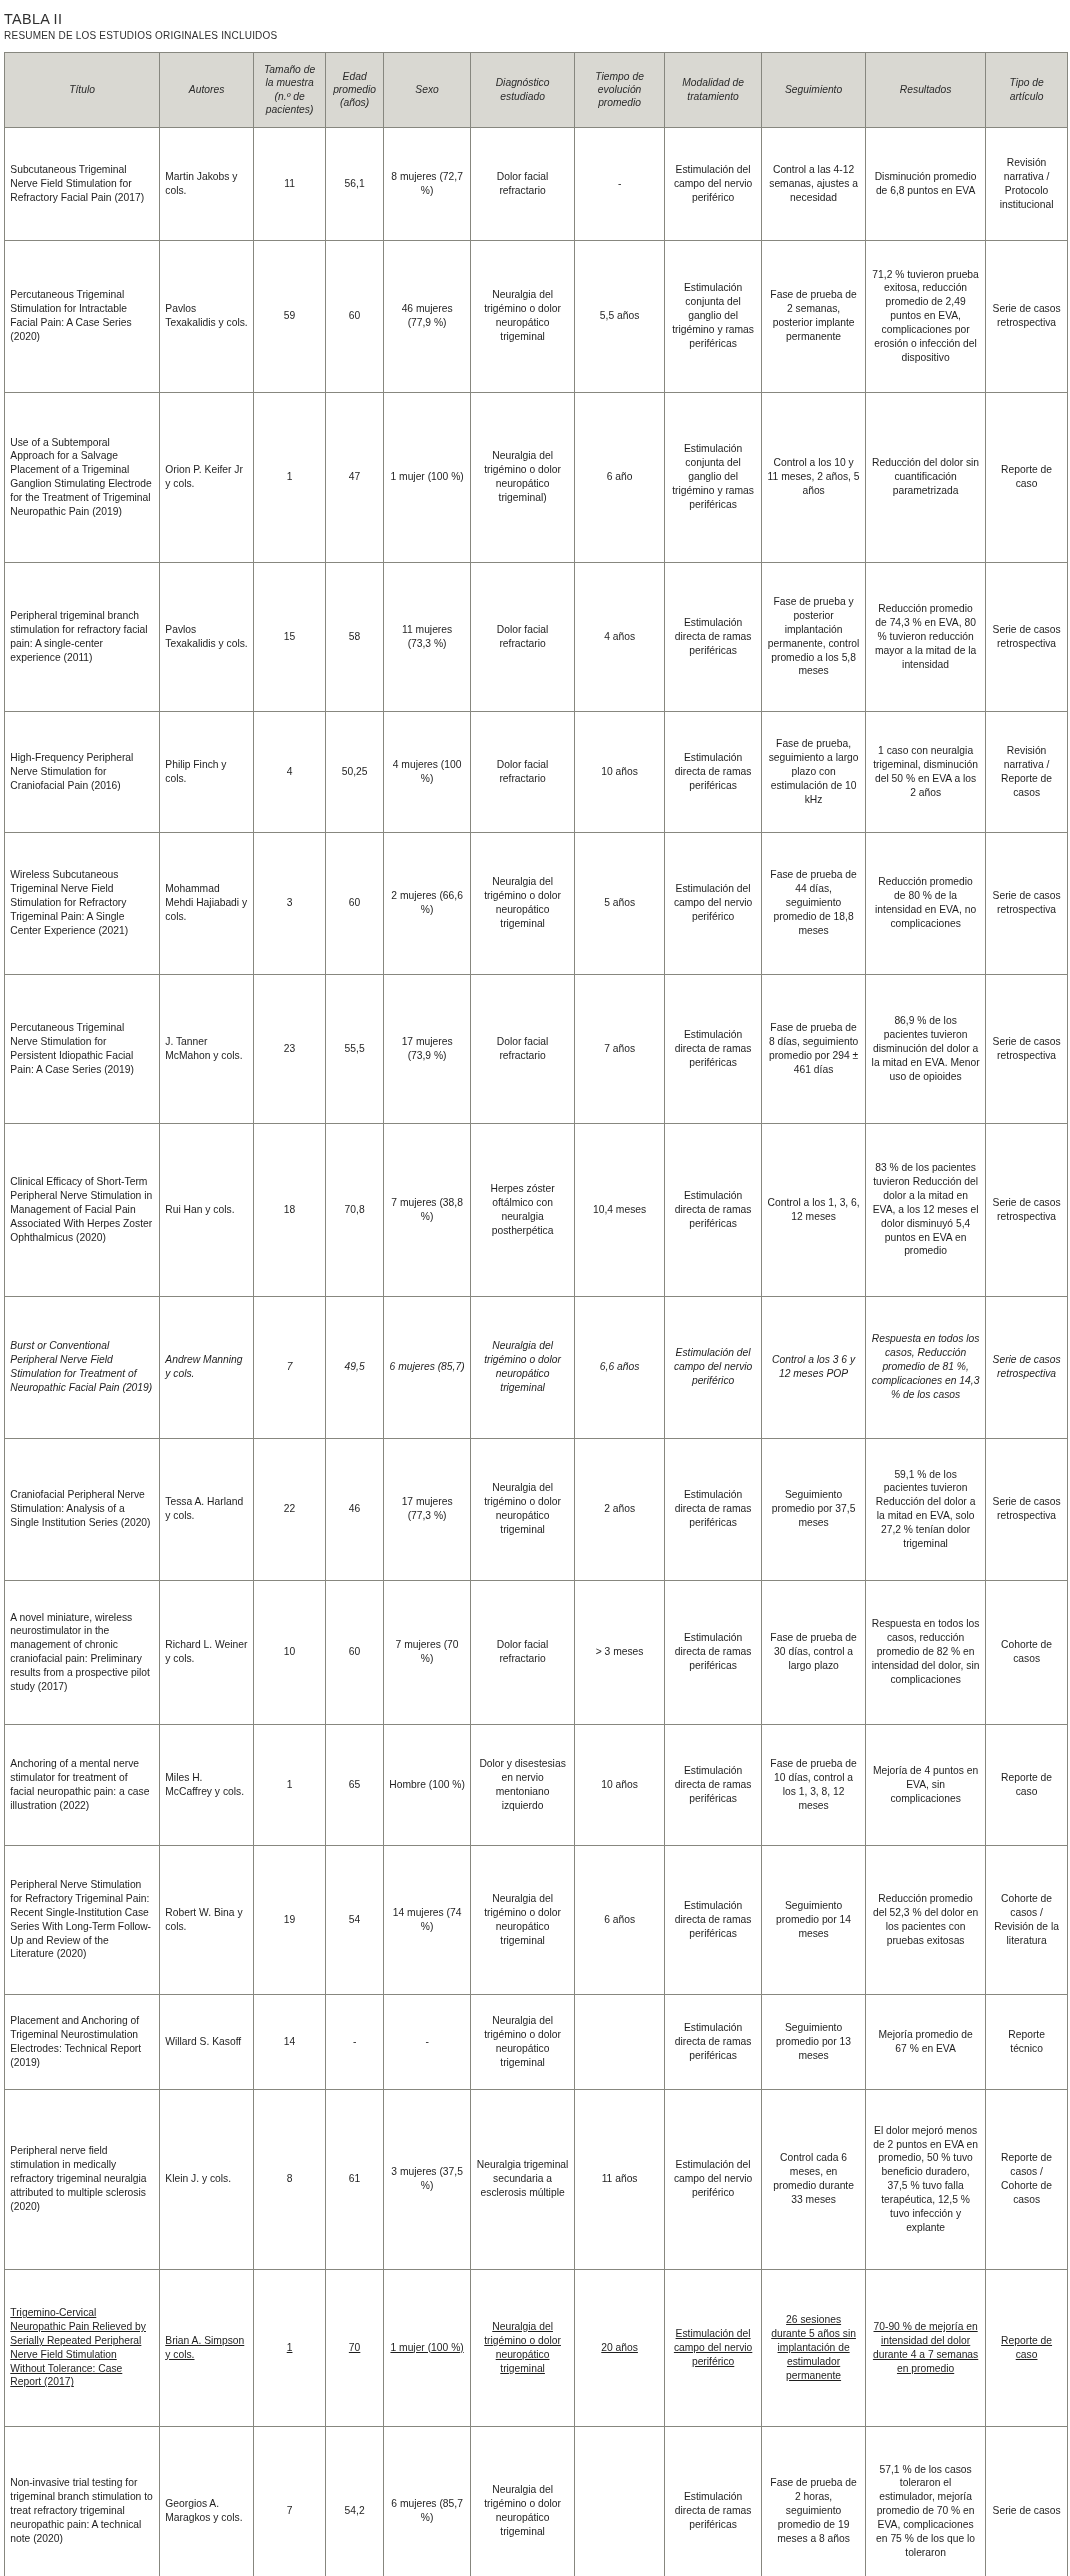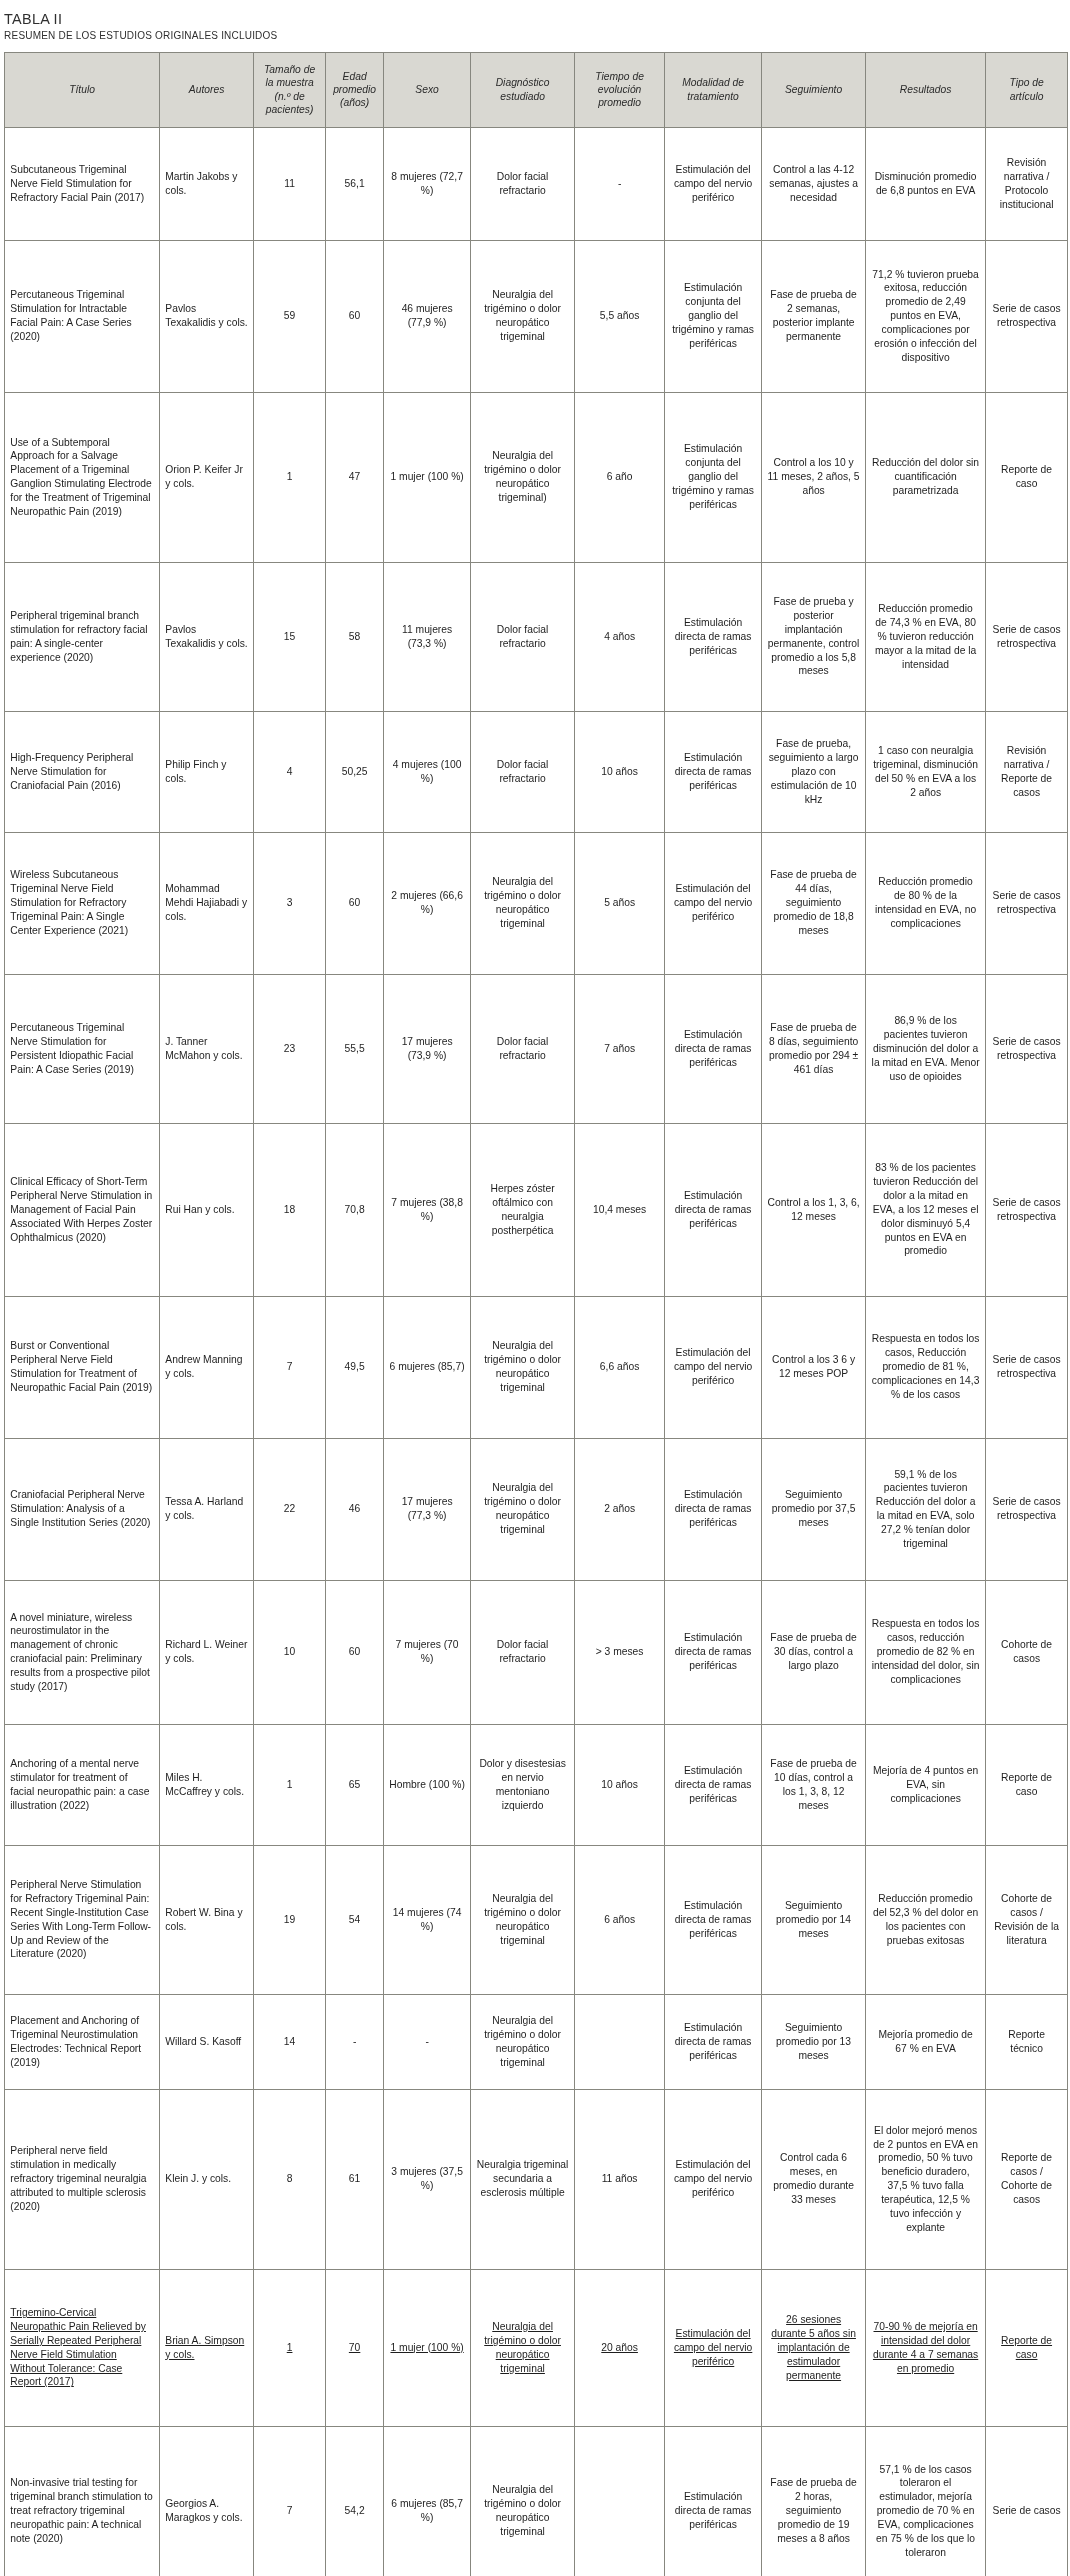--- a/index.html
+++ b/index.html
@@ -63,21 +63,21 @@
   .w9 { width: 120px; } .w10 { width: 82px; }
   
   tbody tr:nth-child(1)  { height: 113px; margin-left: 26px; }
   tbody tr:nth-child(2)  { height: 152px; }
   tbody tr:nth-child(3)  { height: 170px; }
   tbody tr:nth-child(4)  { height: 149px; }
   tbody tr:nth-child(5)  { height: 121px; }
   tbody tr:nth-child(6)  { height: 142px; }
   tbody tr:nth-child(7)  { height: 149px; }
   tbody tr:nth-child(8)  { height: 173px; }
-  tbody tr:nth-child(9)  { height: 142px; }
+  tbody tr:nth-child(9)  { height: 142px; font-style: italic; }
   tbody tr:nth-child(10) { height: 142px; }
   tbody tr:nth-child(11) { height: 144px; }
   tbody tr:nth-child(12) { height: 121px; }
   tbody tr:nth-child(13) { height: 149px; }
   tbody tr:nth-child(14) { height: 95px; }
   tbody tr:nth-child(15) { height: 180px; }
   tbody tr:nth-child(16) { height: 157px; text-decoration: underline; }
   tbody tr:nth-child(17) { height: 170px; }
   tbody tr:nth-child(18) { height: 129px; }
 </style>
@@ -154,21 +154,21 @@
           <td class="c3">47</td>
           <td class="c4">1 mujer (100 %)</td>
           <td class="c5">Neuralgia del trigémino o dolor neuropático trigeminal)</td>
           <td class="c6">6 año</td>
           <td class="c7">Estimulación conjunta del ganglio del trigémino y ramas periféricas</td>
           <td class="c8">Control a los 10 y 11 meses, 2 años, 5 años</td>
           <td class="c9">Reducción del dolor sin cuantificación parametrizada</td>
           <td class="c10">Reporte de caso</td>
         </tr>
         <tr>
-          <td class="c0">Peripheral trigeminal branch stimulation for refractory facial pain: A single-center experience (2020)</td>
+          <td class="c0">Peripheral trigeminal branch stimulation for refractory facial pain: A single-center experience (2011)</td>
           <td class="c1">Pavlos Texakalidis y cols.</td>
           <td class="c2">15</td>
           <td class="c3">58</td>
           <td class="c4">11 mujeres (73,3 %)</td>
           <td class="c5">Dolor facial refractario</td>
           <td class="c6">4 años</td>
           <td class="c7">Estimulación directa de ramas periféricas</td>
           <td class="c8">Fase de prueba y posterior implantación permanente, control promedio a los 5,8 meses</td>
           <td class="c9">Reducción promedio de 74,3 % en EVA, 80 % tuvieron reducción mayor a la mitad de la intensidad</td>
           <td class="c10">Serie de casos retrospectiva</td>

